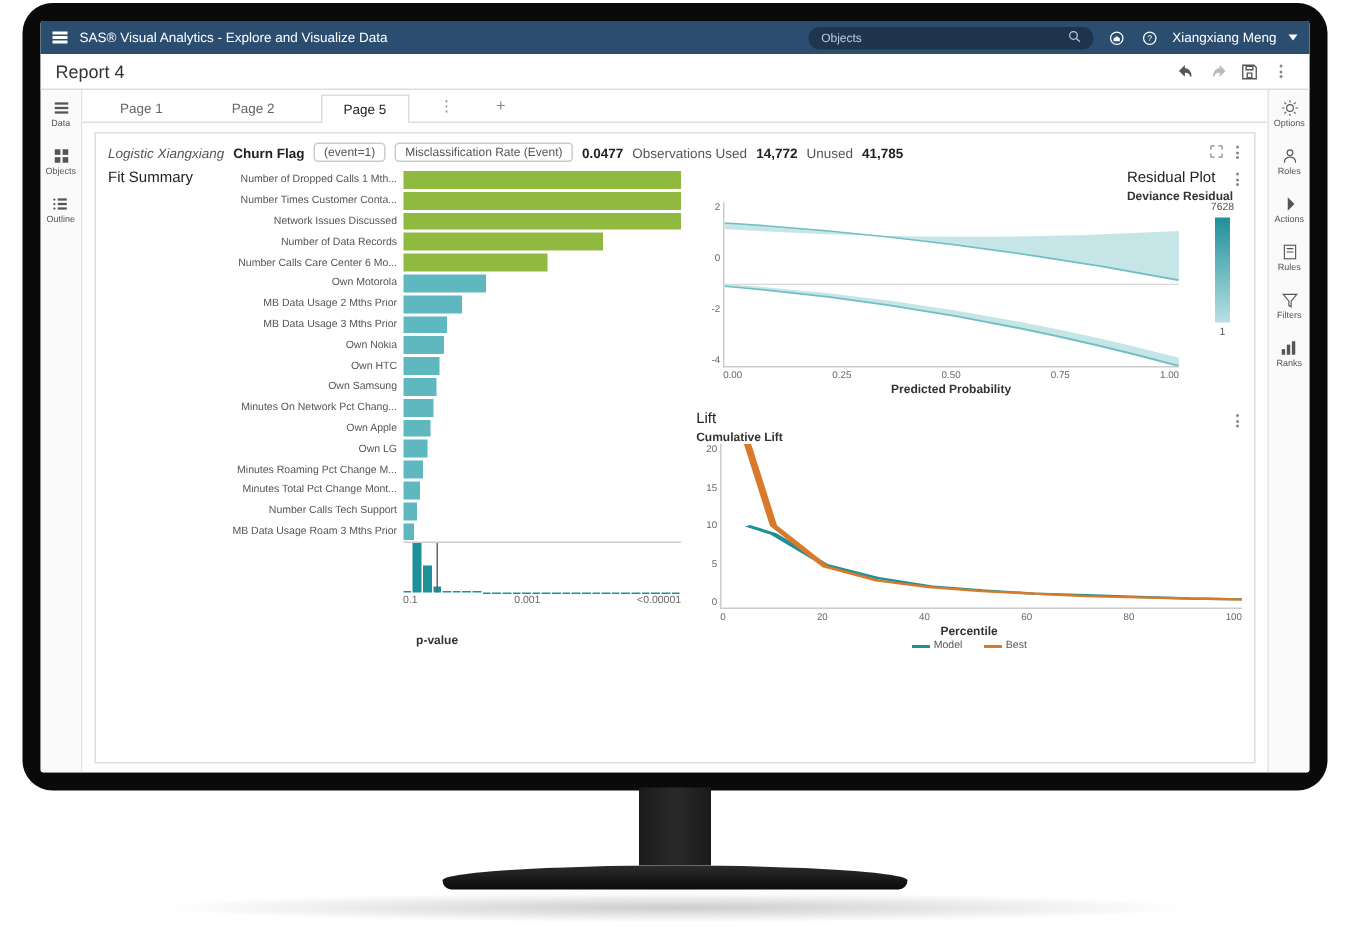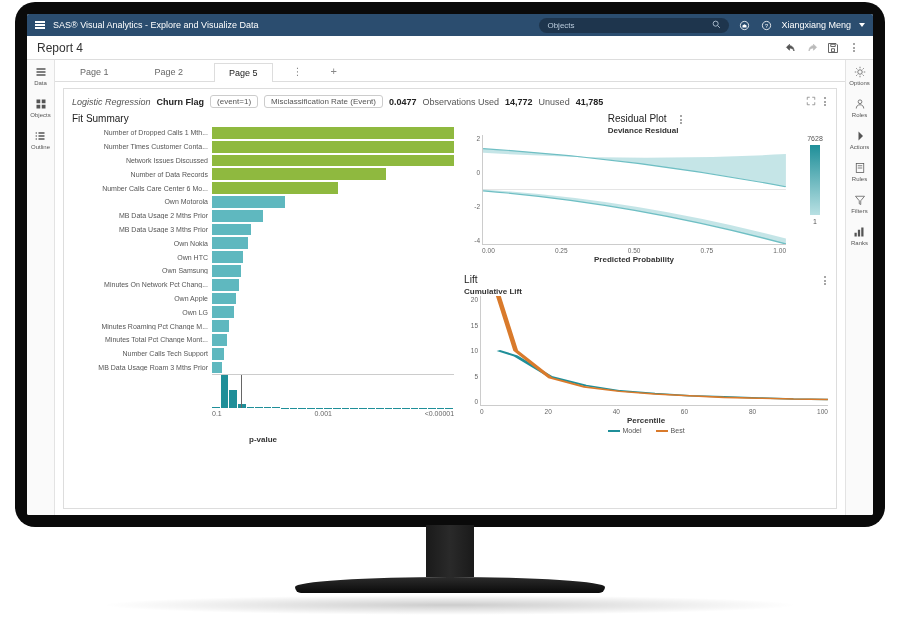--- a/index.html
+++ b/index.html
@@ -49,21 +49,21 @@
 .panel-hdr .model{font-style:italic}
 .panel-hdr .target{font-weight:700;color:#222}
 .pill{border:1px solid #ccc;border-radius:3px;padding:1px 6px;font-size:8px;color:#555;background:#fff;cursor:pointer}
 .metric-val{font-weight:600;color:#222}
 .panel-hdr-spacer{flex:1}
 .expand-icon svg{width:10px;height:10px;fill:#888}
 .kebab{display:flex;flex-direction:column;gap:1.5px;padding:2px;cursor:pointer}
 .kebab span{width:2px;height:2px;background:#888;border-radius:50%}
 
 .charts{flex:1;display:flex;gap:10px;overflow:hidden}
-.left-col{flex:1.05;display:flex;flex-direction:column}
+.left-col{flex:1.05;display:flex;flex-direction:row}
 .right-col{flex:1;display:flex;flex-direction:column;gap:4px}
 .chart-title{font-size:10px;color:#222;margin-bottom:2px}
 .chart-sub{font-size:8px;font-weight:600;color:#333}
 .chart-box{position:relative;flex:1}
 
 .fit-row{display:flex;align-items:center;height:13.8px}
 .fit-label{width:140px;text-align:right;font-size:7px;color:#555;padding-right:4px;white-space:nowrap;overflow:hidden;text-overflow:ellipsis}
 .fit-bar-area{flex:1;position:relative;height:100%}
 .fit-bar{position:absolute;left:0;top:1px;bottom:1px}
 .fit-axis{display:flex;margin-left:140px;font-size:7px;color:#666;justify-content:space-between;padding:2px 0}
@@ -188,21 +188,21 @@
               <div class="tab">Page 1</div>
               <div class="tab">Page 2</div>
               <div class="tab active">Page 5</div>
               <div class="tab-more">⋮</div>
               <div class="add-tab">+</div>
             </div>
 
      <div class="report-body">
       <div class="panel">
        <div class="panel-hdr">
-        <span class="model">Logistic Regression</span>
+        <span class="model">Logistic Xiangxiang</span>
         <span class="target">Churn Flag</span>
         <span class="pill">(event=1)</span>
         <span class="pill">Misclassification Rate (Event)</span>
         <span class="metric-val">0.0477</span>
         <span>Observations Used</span>
         <span class="metric-val">14,772</span>
         <span>Unused</span>
         <span class="metric-val">41,785</span>
         <div class="panel-hdr-spacer"></div>
         <div class="expand-icon"><svg viewBox="0 0 16 16">
@@ -363,21 +363,21 @@
                       <div class="fit-axis">
                         <span>0.1</span>
                         <span>0.001</span>
                         <span>&lt;0.00001</span>
                       </div>
                       <div class="fit-xlabel">p-value</div>
                     </div>
         </div>
         <div class="right-col">
          <div class="resid-wrap">
-          <div style="display:flex;justify-content:center">
+          <div style="display:flex;justify-content:flex-end">
            <div>
             <div class="chart-title">Residual Plot</div>
             <div class="chart-sub">Deviance Residual</div>
            </div>
            <div class="kebab">
                           <span></span>
                           <span></span>
                           <span></span>
                         </div>
           </div>

